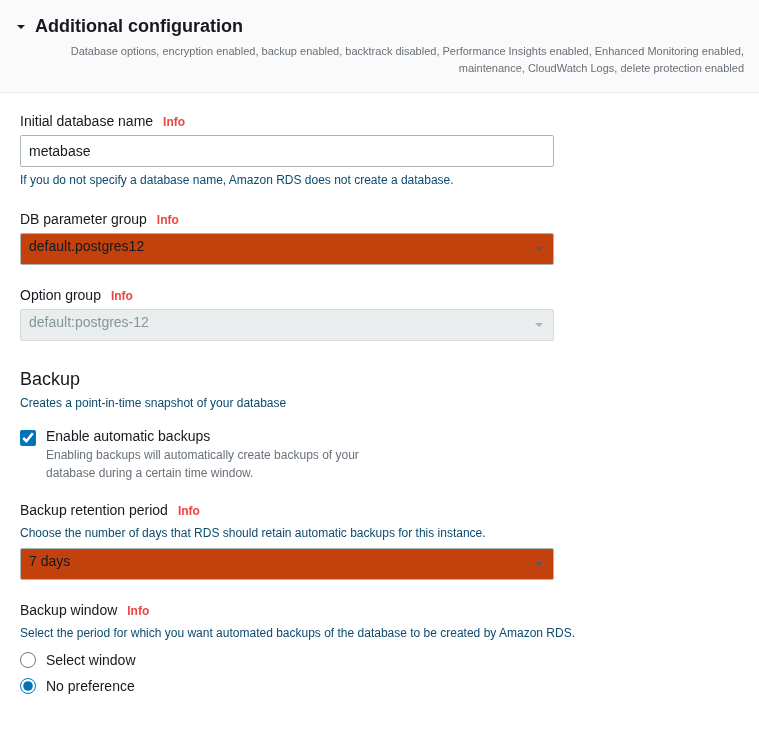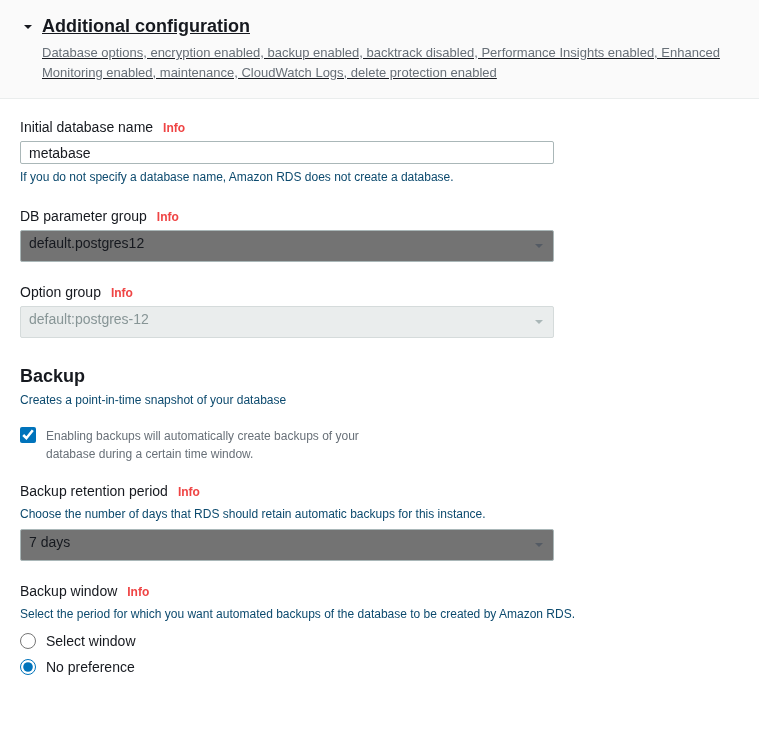--- a/index.html
+++ b/index.html
@@ -10,58 +10,58 @@
     body {
       font-family: "Amazon Ember", "Helvetica Neue", Arial, sans-serif;
       font-size: 14px;
       color: #16191f;
       background: #ffffff;
       width: 759px;
     }
     .header-section {
       background: #fafafa;
       border-bottom: 1px solid #eaeded;
-      padding: 16px 22px;
-      text-decoration: underline;
+      padding: 16px 15px;
     }
     .header-title-row {
       display: flex;
       align-items: center;
       gap: 8px;
     }
     .caret-down {
       cursor: pointer;
     }
     .caret-down svg {
       display: block;
     }
     .header-title {
       font-size: 18px;
       font-weight: 700;
       color: #16191f;
     }
     .header-subtitle {
-      font-size: 13px;
+      font-size: 11px;
       color: #687078;
       margin-top: 6px;
       margin-left: 20px;
       line-height: 1.5;
+      text-align: right;
     }
     .content {
       padding: 20px;
     }
     .section-heading {
       font-size: 20px;
       font-weight: 400;
       color: #16191f;
       margin-bottom: 20px;
     }
     .sub-heading {
       font-size: 18px;
-      font-weight: 700;
+      font-weight: 400;
       color: #16191f;
       margin-bottom: 4px;
     }
     .field-group {
       margin-bottom: 22px;
     }
     .field-label-row {
       display: flex;
       align-items: flex-end;
       gap: 10px;
@@ -73,21 +73,21 @@
       color: #16191f;
     }
     .info-link {
       font-size: 12px;
       font-weight: 700;
       color: #ef4444;
       cursor: pointer;
     }
     .text-input {
       width: 534px;
-      height: 23px;
+      height: 32px;
       padding: 4px 8px;
       border: 1px solid #aab7b8;
       border-radius: 2px;
       font-size: 14px;
       color: #16191f;
       background: #ffffff;
     }
     .help-text {
       font-size: 12px;
       color: #0c4a6e;
@@ -99,21 +99,21 @@
       width: 534px;
     }
     .select {
       width: 100%;
       height: 32px;
       padding: 4px 30px 4px 8px;
       border: 1px solid #aab7b8;
       border-radius: 2px;
       font-size: 14px;
       color: #16191f;
-      background: #737373;
+      background: #c2410c;
       appearance: none;
       cursor: pointer;
     }
     .select.disabled {
       background: #eaeded;
       color: #879596;
       cursor: default;
       border-color: #d5dbdb;
     }
     .select-caret {
@@ -238,20 +238,21 @@
   </div>
 
   <div class="section-break">
     <h3 class="sub-heading">Backup</h3>
     <div class="help-text">Creates a point-in-time snapshot of your database</div>
   </div>
 
   <div class="checkbox-row mt-16">
     <input type="checkbox" class="checkbox" checked="" style="">
     <div class="checkbox-content">
+      <div class="checkbox-label">Enable automatic backups</div>
       <div class="checkbox-help">Enabling backups will automatically create backups of your database during a certain time window.</div>
     </div>
   </div>
 
   <div class="field-group mt-20">
     <div class="field-label-row">
       <span class="field-label">Backup retention period</span>
       <span class="info-link">Info</span>
     </div>
     <div class="help-text" style="margin-top:0;margin-bottom:6px;">Choose the number of days that RDS should retain automatic backups for this instance.</div>

